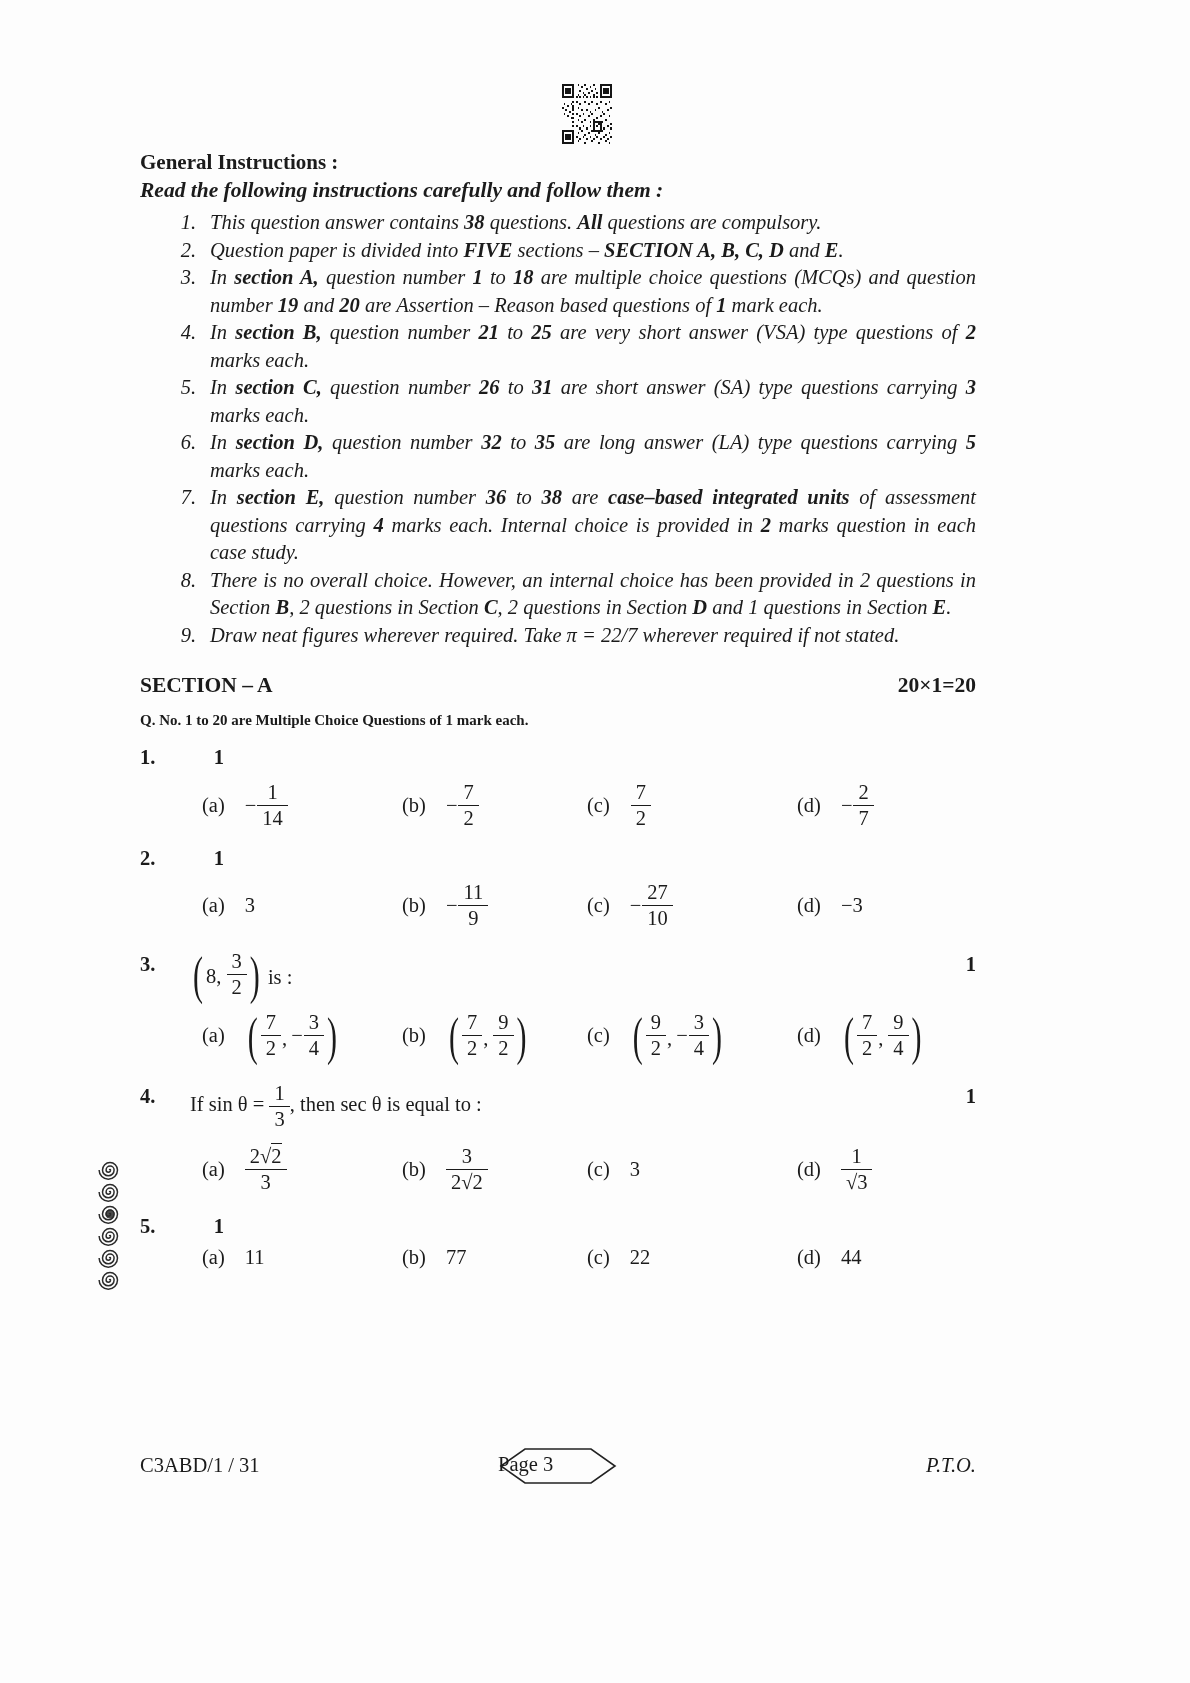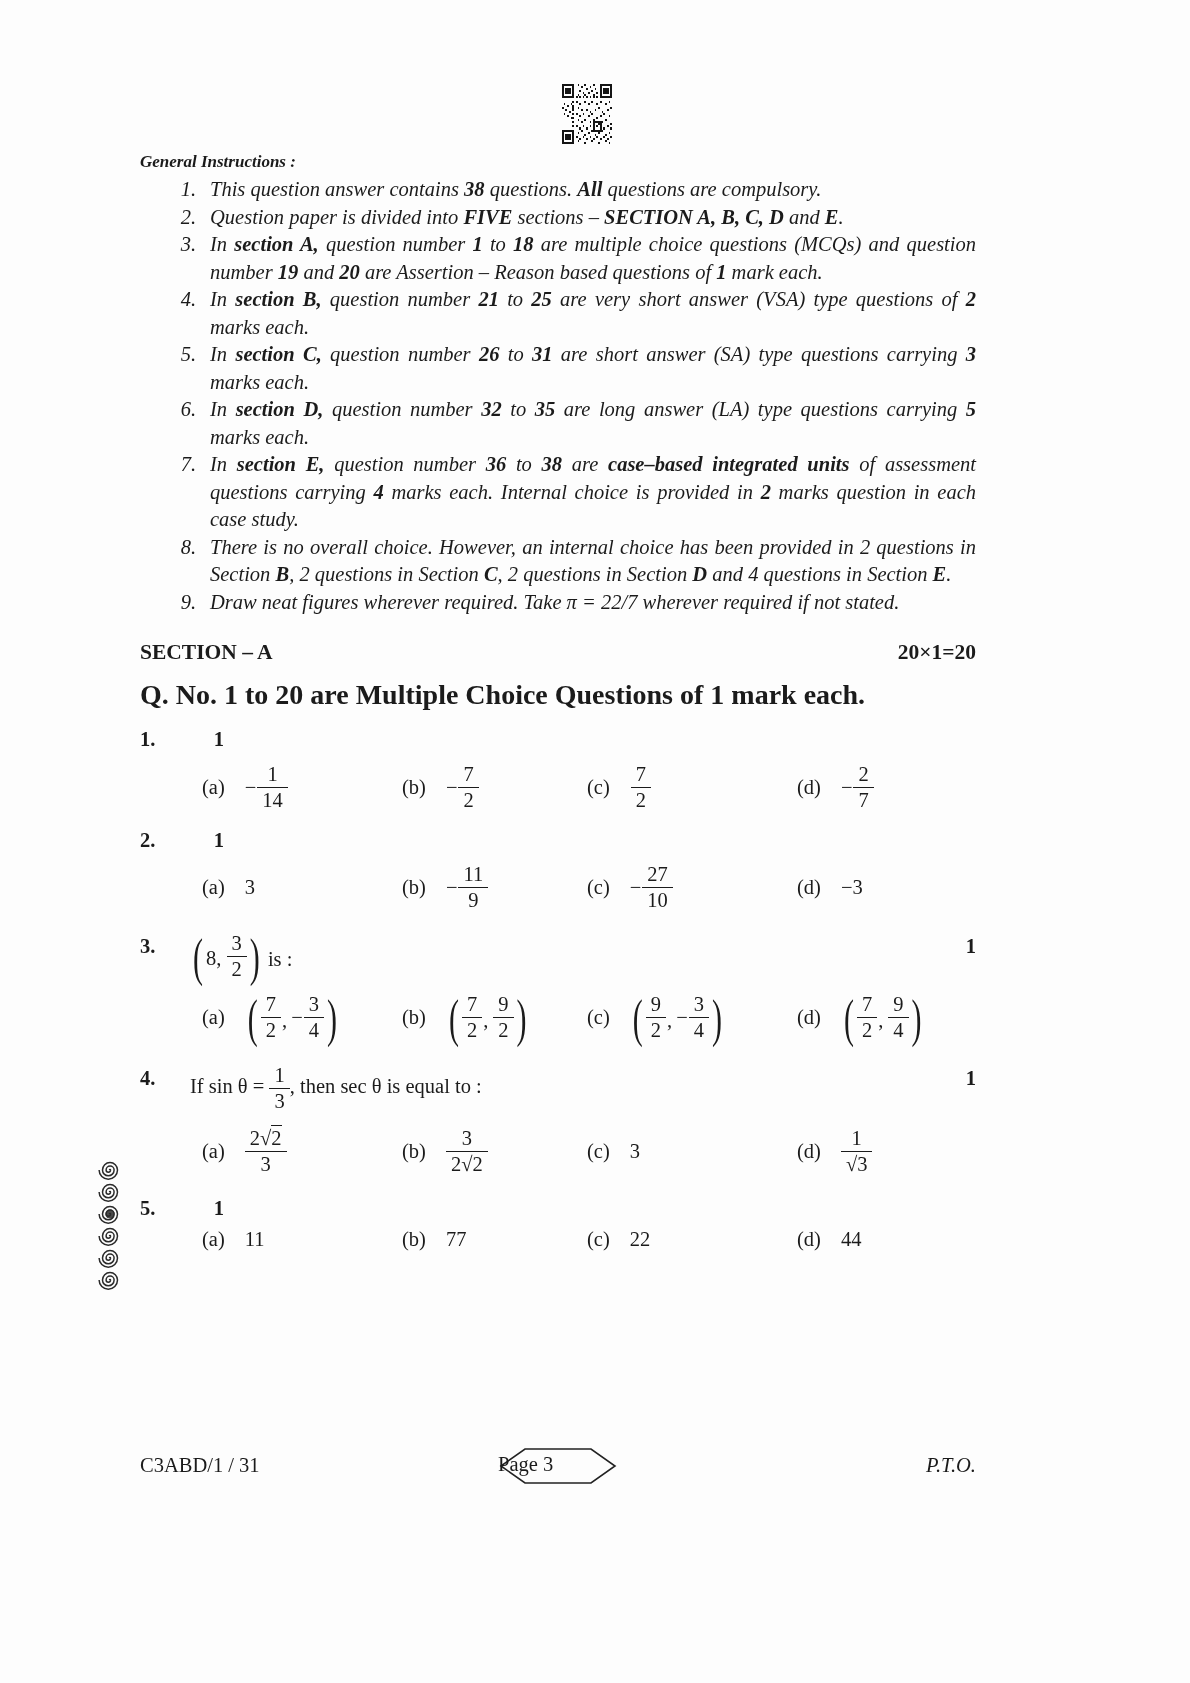--- a/index.html
+++ b/index.html
@@ -5,30 +5,30 @@
   html,body{margin:0;padding:0;}
   body{
     width:1190px;height:1683px;background:#fdfdfd;color:#1b1b1b;
     font-family:"Liberation Serif","DejaVu Serif",serif;
     position:relative;overflow:hidden;
   }
   .qr{position:absolute;left:562px;top:84px;width:50px;height:60px;}
   .qr svg{width:100%;height:100%;}
   .content{position:absolute;left:140px;top:148px;width:836px;}
   
-  .gi-title{font-weight:bold;font-style:italic;font-size:17px;line-height:28px;}
+  .gi-title{font-weight:bold;font-size:21px;line-height:28px;}
   .gi-sub{font-weight:bold;font-style:italic;font-size:21.5px;line-height:28px;margin-bottom:5px;}
   .gi-item{display:flex;font-style:italic;font-size:20.5px;line-height:27.5px;}
   .gi-item b{font-weight:bold;}
   .gi-num{width:56px;text-align:right;padding-right:14px;flex:none;}
   .gi-text{flex:1;text-align:justify;}
   
   .sec-row{position:relative;text-align:left;font-weight:bold;font-size:21.5px;margin-top:24px;}
   .sec-marks{position:absolute;right:0;top:0;}
-  .mcq-note{font-weight:bold;font-size:28px;margin-top:14px;}
+  .mcq-note{font-weight:bold;font-size:15px;margin-top:14px;}
   
   .q{margin-top:14px;}
   .qrow{display:flex;font-size:20.5px;line-height:1.45;}
   .qnum{width:50px;font-weight:bold;flex:none;}
   .qstem{flex:1;}
   .qstem i{font-style:italic;}
   .qmarks{width:34px;text-align:right;font-weight:bold;flex:none;align-self:flex-start;}
   sup.s{font-size:0.62em;vertical-align:0.5em;}
   sub.s{font-size:0.62em;vertical-align:-0.28em;}
   
@@ -87,20 +87,21 @@
       <path d="M12 12m-0.5 0a0.5 0.5 0 0 1 1 0a2.2 2.2 0 0 1 -4.4 0a4 4 0 0 1 8 0a5.8 5.8 0 0 1 -11.6 0a7.5 7.5 0 0 1 15 0a9.2 9.2 0 0 1 -18.4 0" stroke="#2a2a2a" fill="none" stroke-width="1.5"></path>
     </svg>
   <svg viewBox="0 0 24 24">
       <path d="M12 12m-0.5 0a0.5 0.5 0 0 1 1 0a2.2 2.2 0 0 1 -4.4 0a4 4 0 0 1 8 0a5.8 5.8 0 0 1 -11.6 0a7.5 7.5 0 0 1 15 0a9.2 9.2 0 0 1 -18.4 0" stroke="#2a2a2a" fill="none" stroke-width="1.5"></path>
     </svg>
 </div>
 
 <div class="content">
 
   <div class="gi-title">General Instructions :</div>
+  <div class="gi-sub">Read the following instructions carefully and follow them :</div>
 
   <div>
     <div class="gi-item">
         <span class="gi-num">1.</span>
         <span class="gi-text"><span>This question answer contains </span><b>38</b><span> questions. </span><b>All</b><span> questions are compulsory.</span></span>
       </div>
     <div class="gi-item">
         <span class="gi-num">2.</span>
         <span class="gi-text"><span>Question paper is divided into </span><b>FIVE</b><span> sections – </span><b>SECTION A, B, C, D</b><span> and </span><b>E</b><span>.</span></span>
       </div>
@@ -119,21 +120,21 @@
     <div class="gi-item">
         <span class="gi-num">6.</span>
         <span class="gi-text"><span>In </span><b>section D,</b><span> question number </span><b>32</b><span> to </span><b>35</b><span> are long answer (LA) type questions carrying </span><b>5</b><span> marks each.</span></span>
       </div>
     <div class="gi-item">
         <span class="gi-num">7.</span>
         <span class="gi-text"><span>In </span><b>section E,</b><span> question number </span><b>36</b><span> to </span><b>38</b><span> are </span><b>case–based integrated units</b><span> of assessment questions carrying </span><b>4</b><span> marks each. Internal choice is provided in </span><b>2</b><span> marks question in each case study.</span></span>
       </div>
     <div class="gi-item">
         <span class="gi-num">8.</span>
-        <span class="gi-text"><span>There is no overall choice. However, an internal choice has been provided in 2 questions in Section </span><b>B</b><span>, 2 questions in Section </span><b>C</b><span>, 2 questions in Section </span><b>D</b><span> and 4 questions in Section </span><b>E</b><span>.</span></span>
+        <span class="gi-text"><span>There is no overall choice. However, an internal choice has been provided in 2 questions in Section </span><b>B</b><span>, 2 questions in Section </span><b>C</b><span>, 2 questions in Section </span><b>D</b><span> and 1 questions in Section </span><b>E</b><span>.</span></span>
       </div>
     <div class="gi-item">
         <span class="gi-num">9.</span>
         <span class="gi-text"><span>Draw neat figures wherever required. Take π = 22/7 wherever required if not stated.</span></span>
       </div>
   </div>
 
   <div class="sec-row">
     <span>SECTION – A</span>
     <span class="sec-marks">20×1=20</span>

